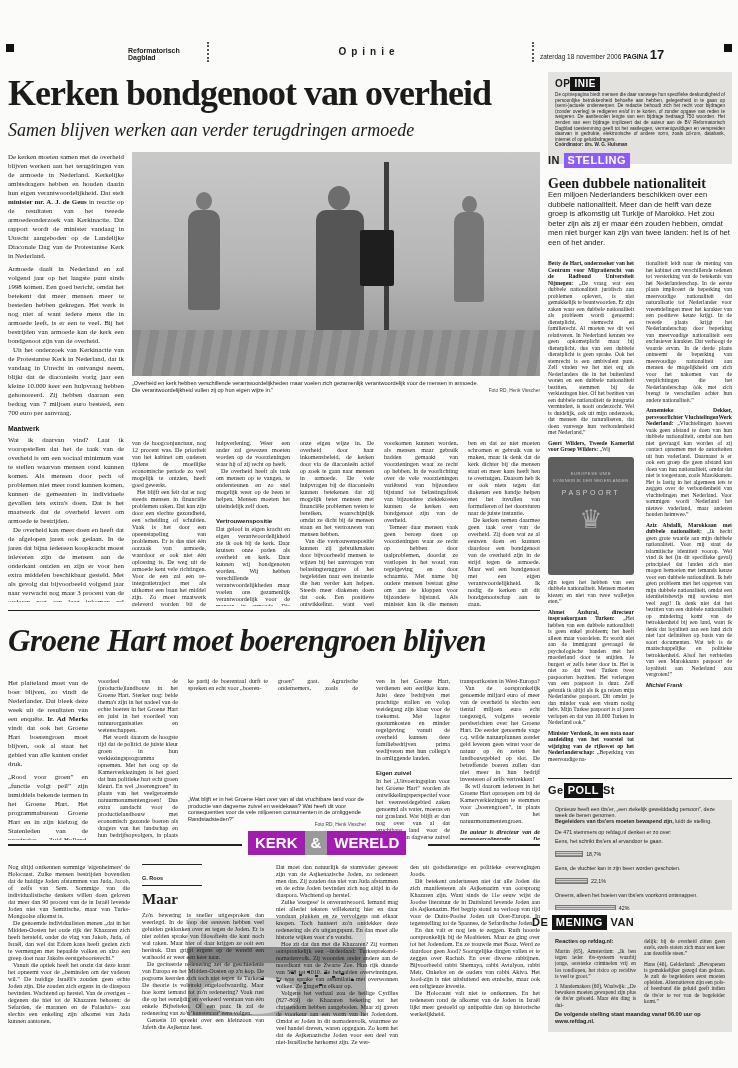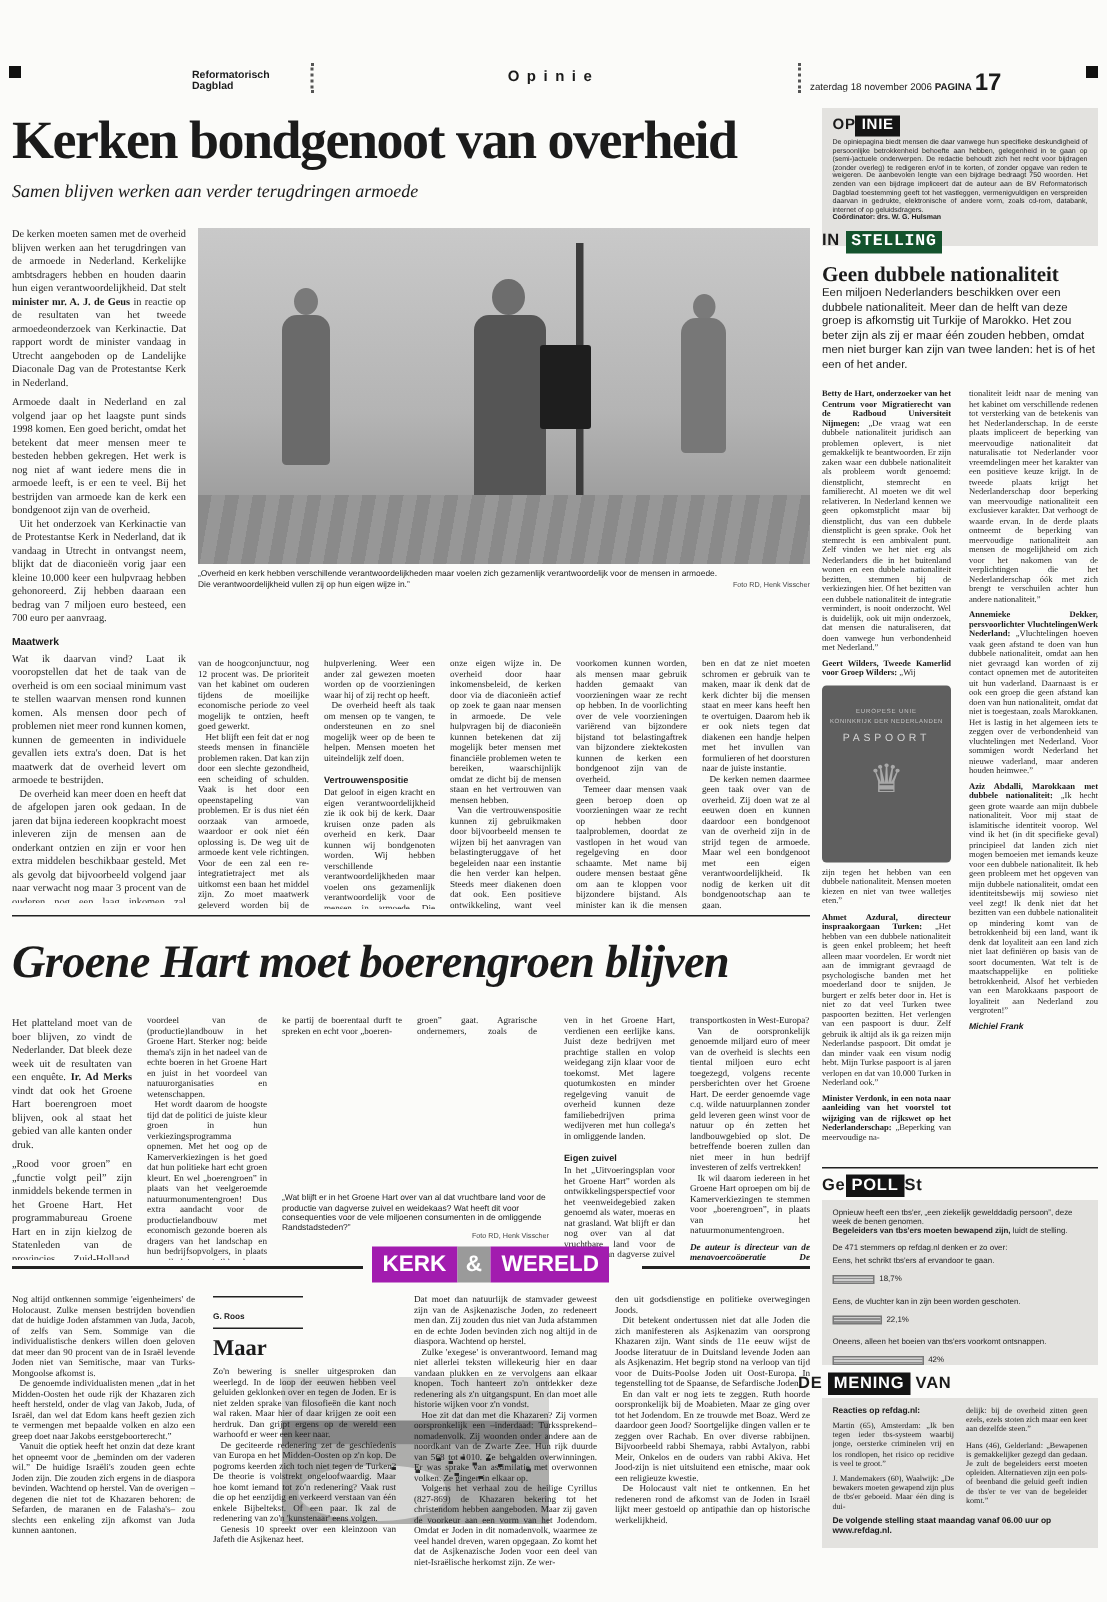--- a/index.html
+++ b/index.html
@@ -6,40 +6,40 @@
   body{width:738px;height:1068px;position:relative;background:#fbfbf9;color:#1b1b1b;
        font-family:"Liberation Serif","DejaVu Serif",serif;-webkit-font-smoothing:antialiased;}
   .abs{position:absolute;}
   .sans{font-family:"Liberation Sans","DejaVu Sans",sans-serif;}
   .sq{width:8px;height:8px;background:#111;}
   .dotsep{border-left:2px dotted #555;height:20px;}
   .brand{font-size:7px;font-weight:bold;}
   .sectitle{font-size:10px;font-weight:bold;letter-spacing:5px;text-align:center;}
   .dateline{font-size:6.5px;}
   .dateline b{font-size:6.5px;}
-  .dateline .pgnum{font-size:16px;font-weight:bold;text-align:right;}
+  .dateline .pgnum{font-size:13px;font-weight:bold;text-align:right;}
   h1.main{font-size:36px;line-height:38px;font-weight:bold;margin:0;letter-spacing:-1px;}
   h1.gh{font-size:31px;line-height:33px;font-weight:bold;margin:0;letter-spacing:-0.5px;}
-  .subhl{font-style:italic;font-size:12px;margin:0;}
+  .subhl{font-style:italic;font-size:18px;margin:0;}
   .col{overflow:hidden;text-align:justify;}
   .col p{margin:0 0 4px 0;font-size:6.1px;line-height:7px;}
   .col p.ind{text-indent:5px;margin-top:-4px;}
   .introp p{font-size:6.9px;line-height:9px;}
   .bsub{font-family:"Liberation Sans","DejaVu Sans",sans-serif;font-weight:bold;font-size:7.5px;margin:3px 0 2px 0 !important;line-height:8px;text-align:left;}
   .authnote{font-weight:bold;font-style:italic;}
   .photo{background:linear-gradient(180deg,#c9c9c9 0%,#b4b4b4 55%,#8e8e8e 100%);position:relative;overflow:hidden;}
   .cap{font-family:"Liberation Sans","DejaVu Sans",sans-serif;font-size:5.6px;line-height:6.6px;color:#222;}
   .cred{font-family:"Liberation Sans","DejaVu Sans",sans-serif;font-size:4.8px;color:#444;text-align:right;white-space:nowrap;}
   .rule{background:#222;height:1px;}
   .rule2{background:#222;height:2px;}
   
   .grabox{background:#e3e2df;padding:6px 7px;box-sizing:border-box;overflow:hidden;}
   .shead{font-family:"Liberation Sans","DejaVu Sans",sans-serif;font-weight:bold;font-size:11px;letter-spacing:0.5px;}
   .shead .bx{background:#141414;color:#fff;padding:1px 4px 2px 4px;}
-  .shead .bxg{background:#14532d;color:#fff;padding:1px 4px 2px 4px;font-family:Liberation Mono, monospace;}
+  .shead .bxg{background:#8b5cf6;color:#fff;padding:1px 4px 2px 4px;}
   .opbody{font-family:"Liberation Sans","DejaVu Sans",sans-serif;font-size:4.7px;line-height:5.6px;text-align:justify;color:#222;}
   .opfoot{font-family:"Liberation Sans","DejaVu Sans",sans-serif;font-size:4.7px;line-height:5.8px;font-weight:bold;color:#222;}
   .institle{font-family:Liberation Serif, serif;font-weight:bold;font-size:14px;}
   .insintro{font-family:"Liberation Sans","DejaVu Sans",sans-serif;font-size:7.6px;line-height:9.6px;color:#222;}
   .inscol{overflow:hidden;text-align:justify;}
   .inscol p{margin:0 0 4px 0;font-size:5.7px;line-height:6.5px;}
   .inscol .spk{font-weight:bold;}
   .mfbyline{font-weight:bold;font-style:italic;font-family:"Liberation Sans","DejaVu Sans",sans-serif;font-size:5.7px;}
   .passport{background:#5f5f5f;border-radius:3px;color:#c9c9c9;text-align:center;
             font-family:"Liberation Sans","DejaVu Sans",sans-serif;position:relative;overflow:hidden;}

